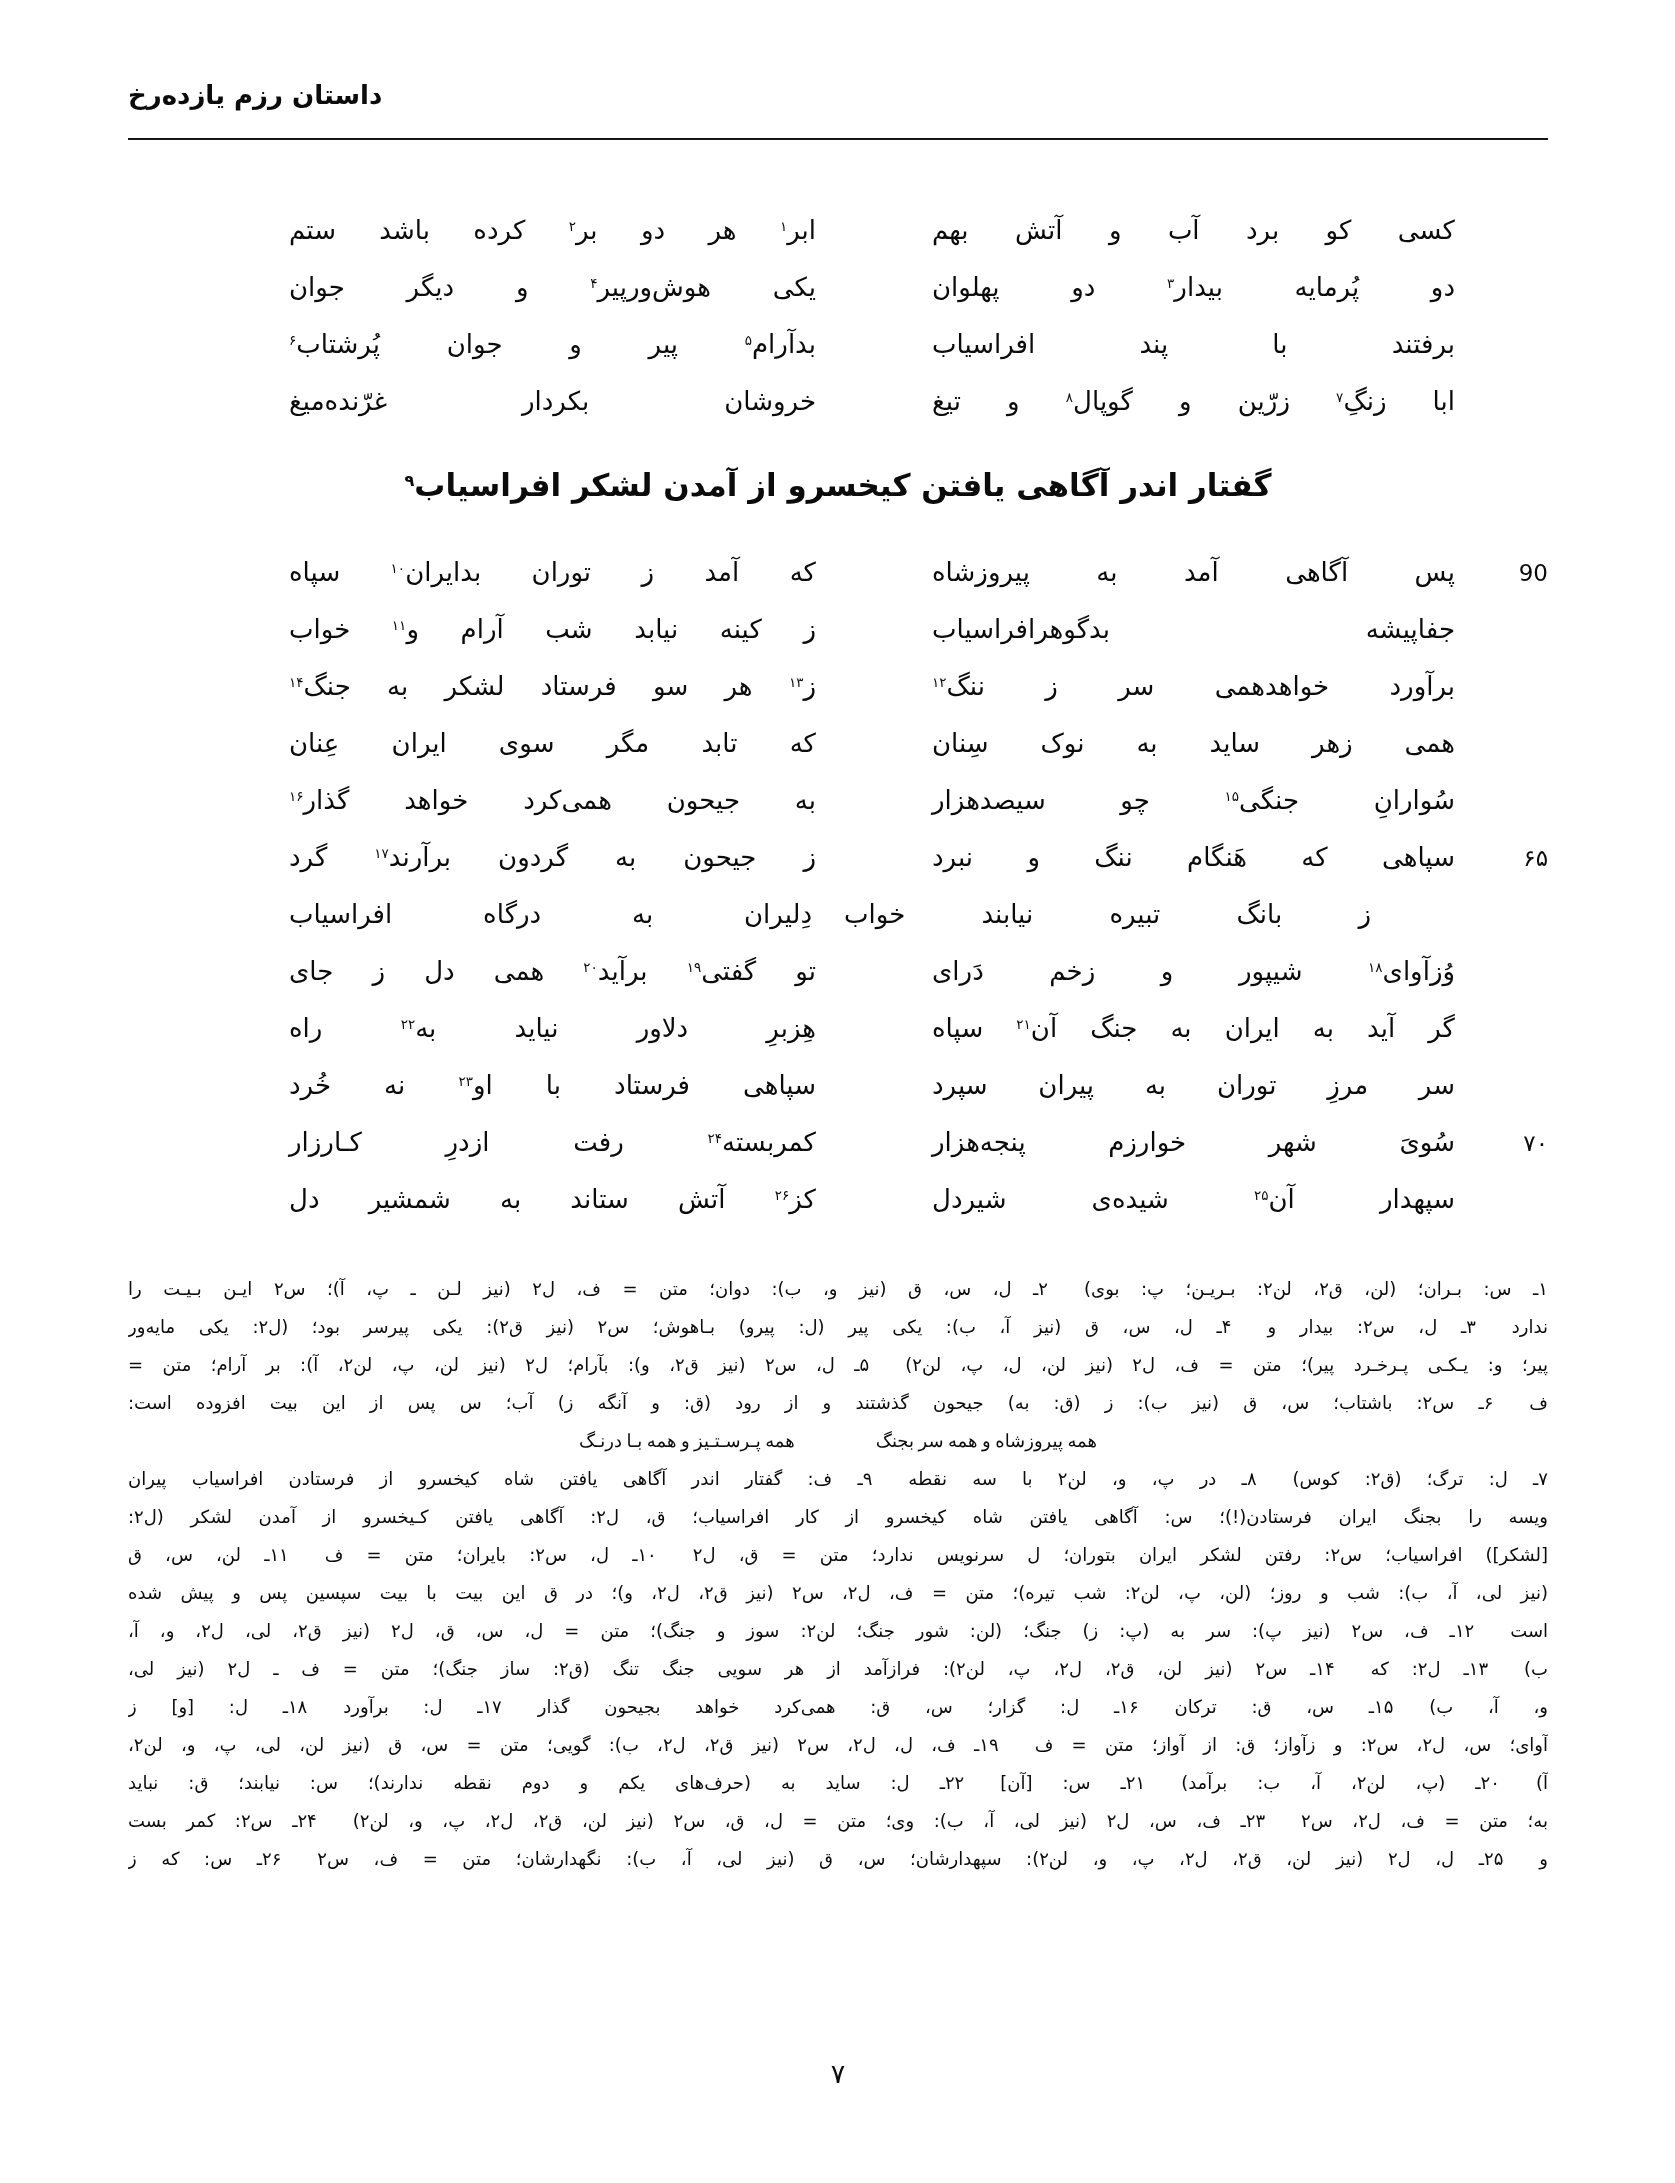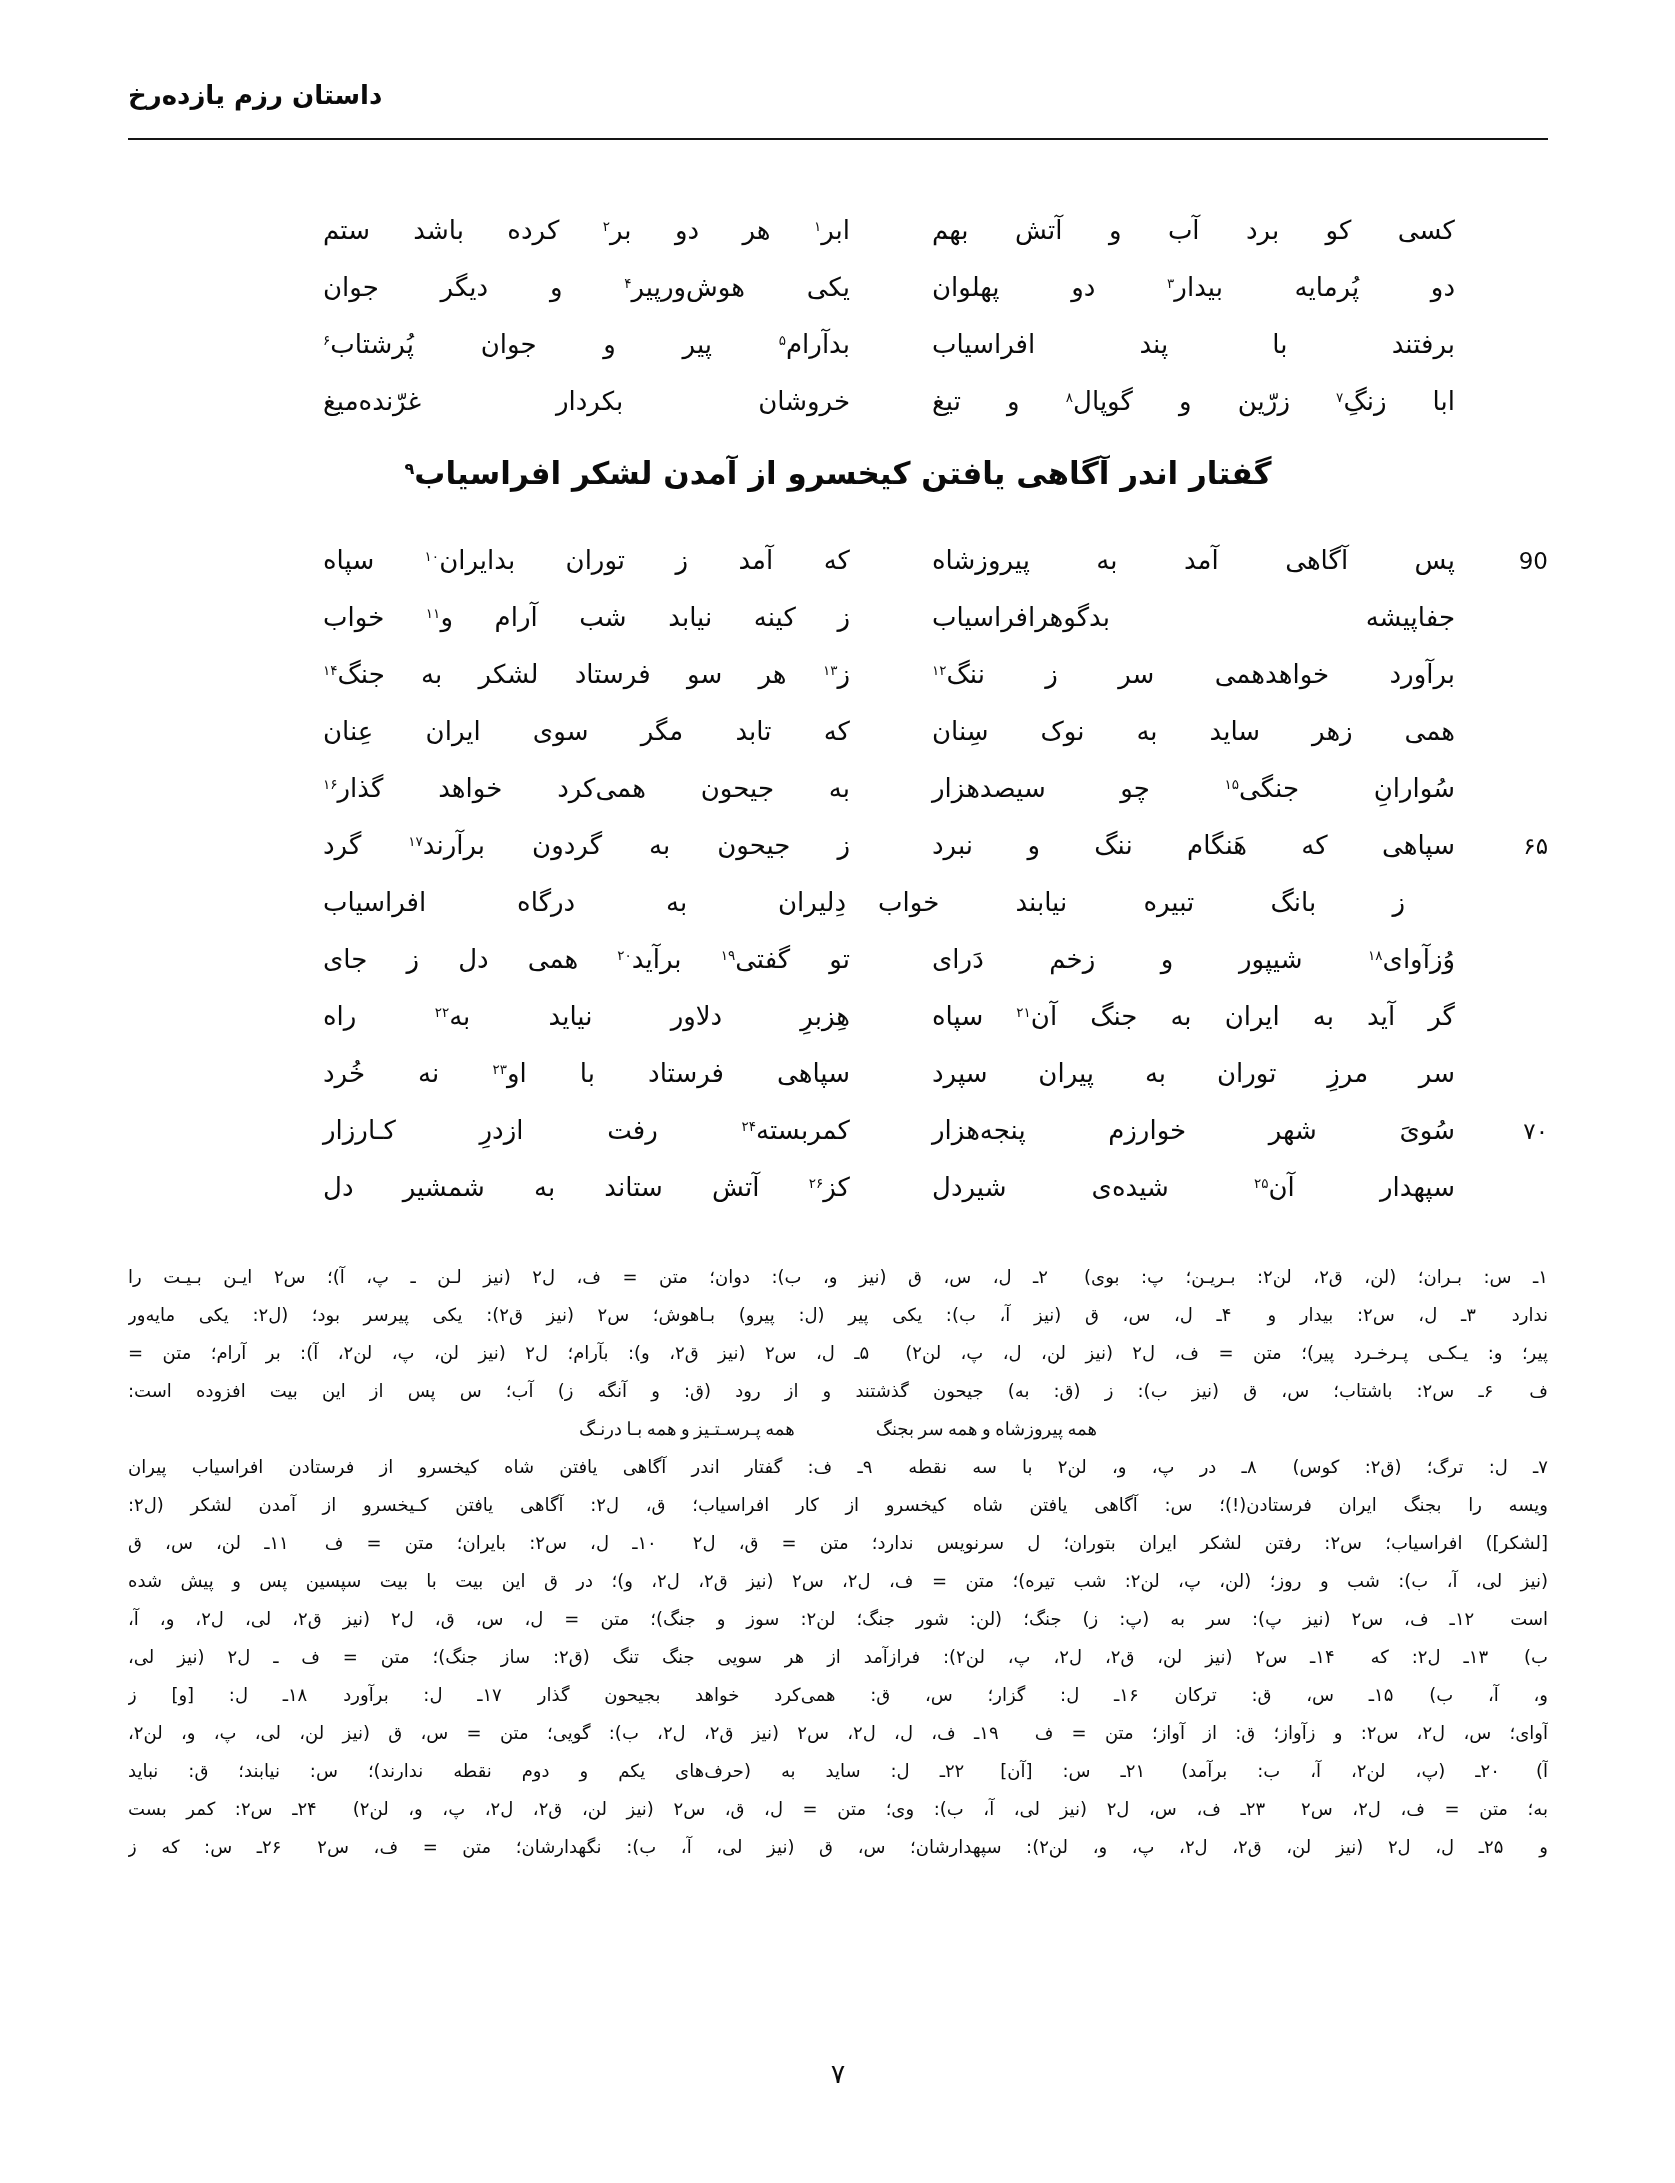--- a/index.html
+++ b/index.html
@@ -49,25 +49,25 @@
   .hemi {
     font-size: 26px;
     line-height: 1.2;
     text-align: justify;
     text-align-last: justify;
     -moz-text-align-last: justify;
     white-space: nowrap;
     overflow: visible;
   }
   .hemi-r { width: 523px; flex: 0 0 523px; margin-right: 32px; }
-  .hemi-l { width: 527px; flex: 0 0 527px; margin-right: 82px; }
+  .hemi-l { width: 527px; flex: 0 0 527px; margin-right: 116px; }
   sup { font-size: 0.52em; line-height: 0; vertical-align: 0.62em; }
 
   .section-heading {
-    margin-top: 20px;
+    margin-top: 32px;
     font-size: 31px;
     font-weight: bold;
     line-height: 47px;
     text-align: center;
   }
 
   
   .footnotes {
     margin-top: 42px;
     font-size: 18px;

